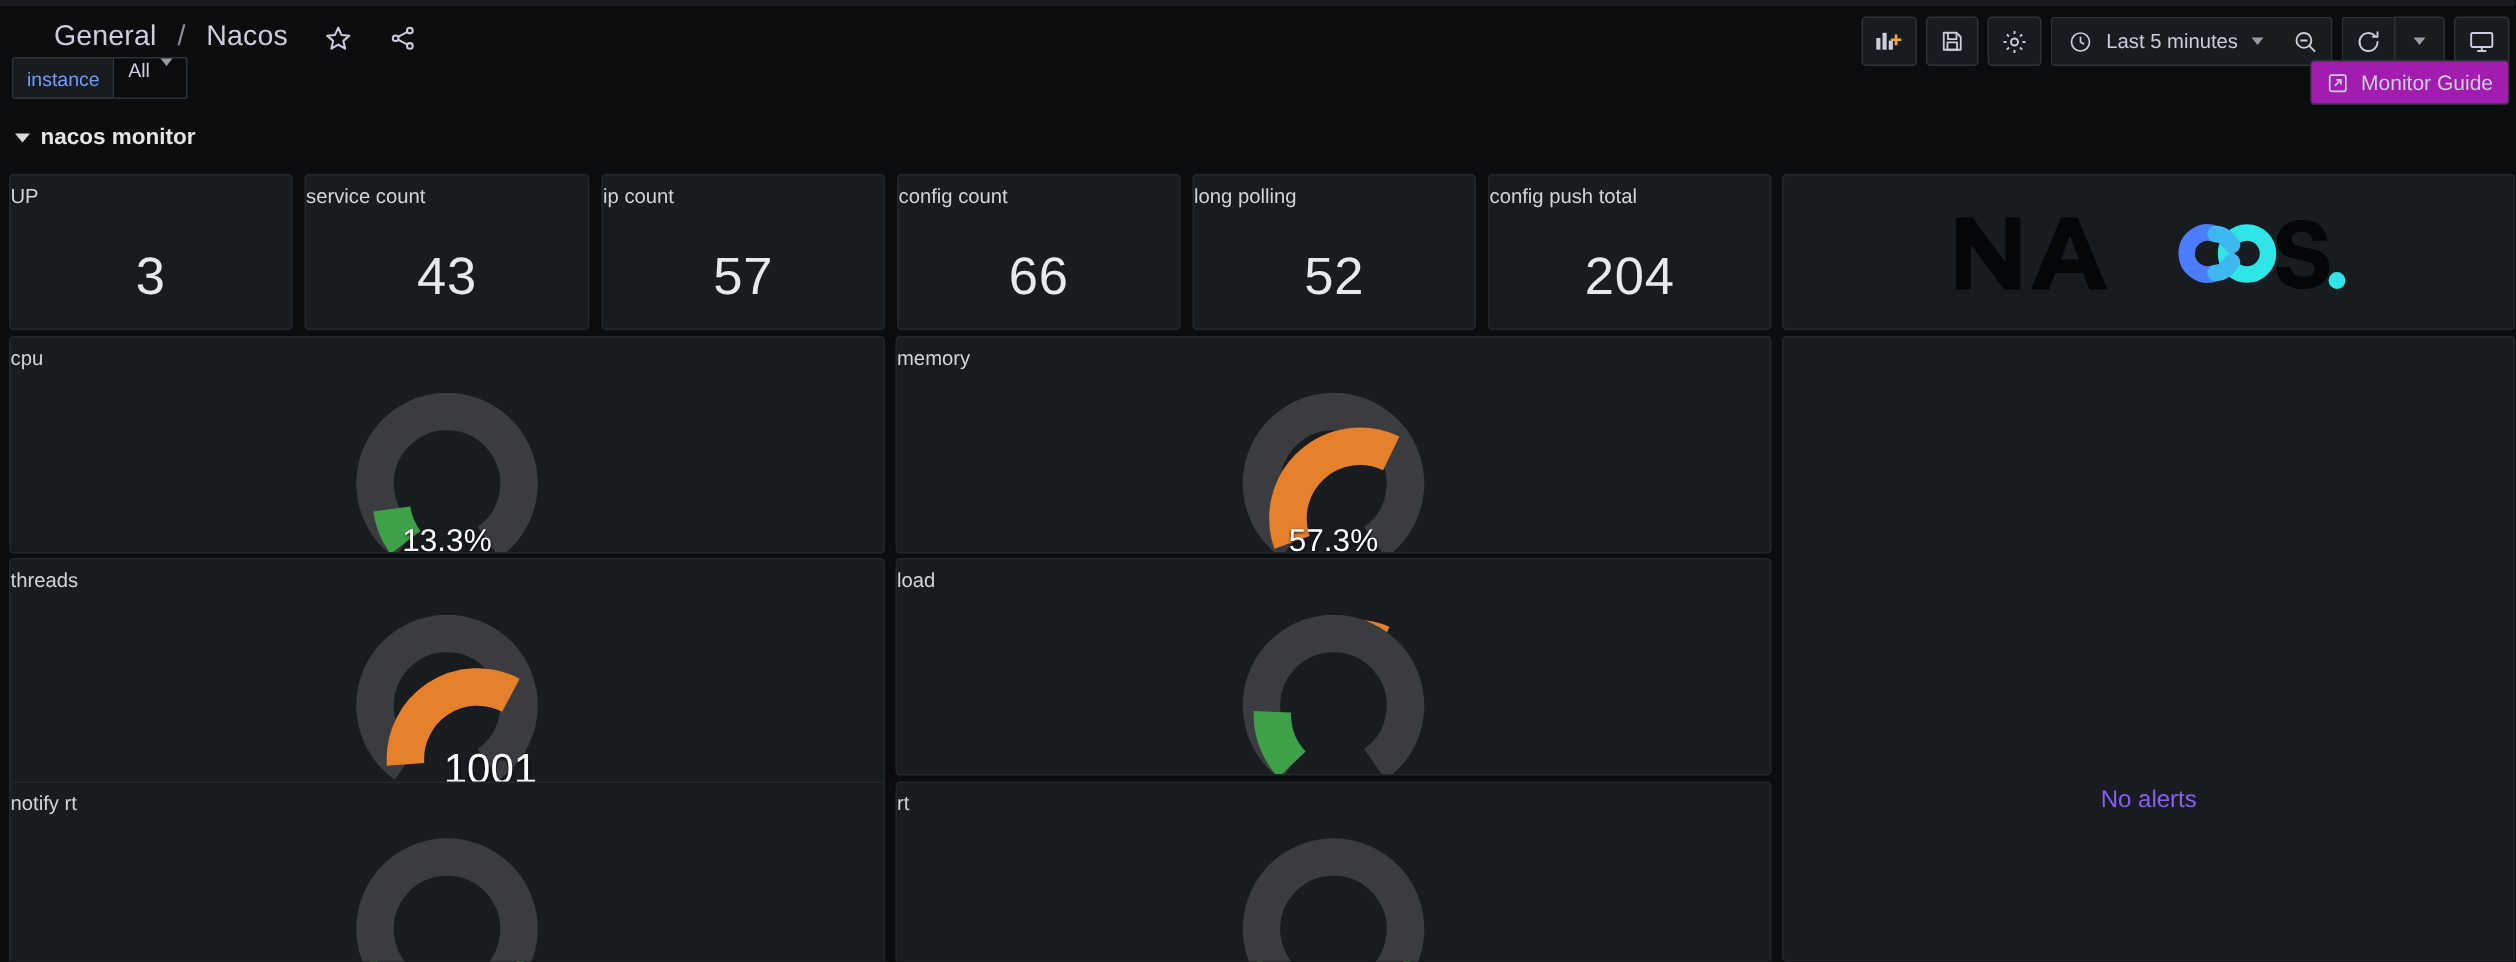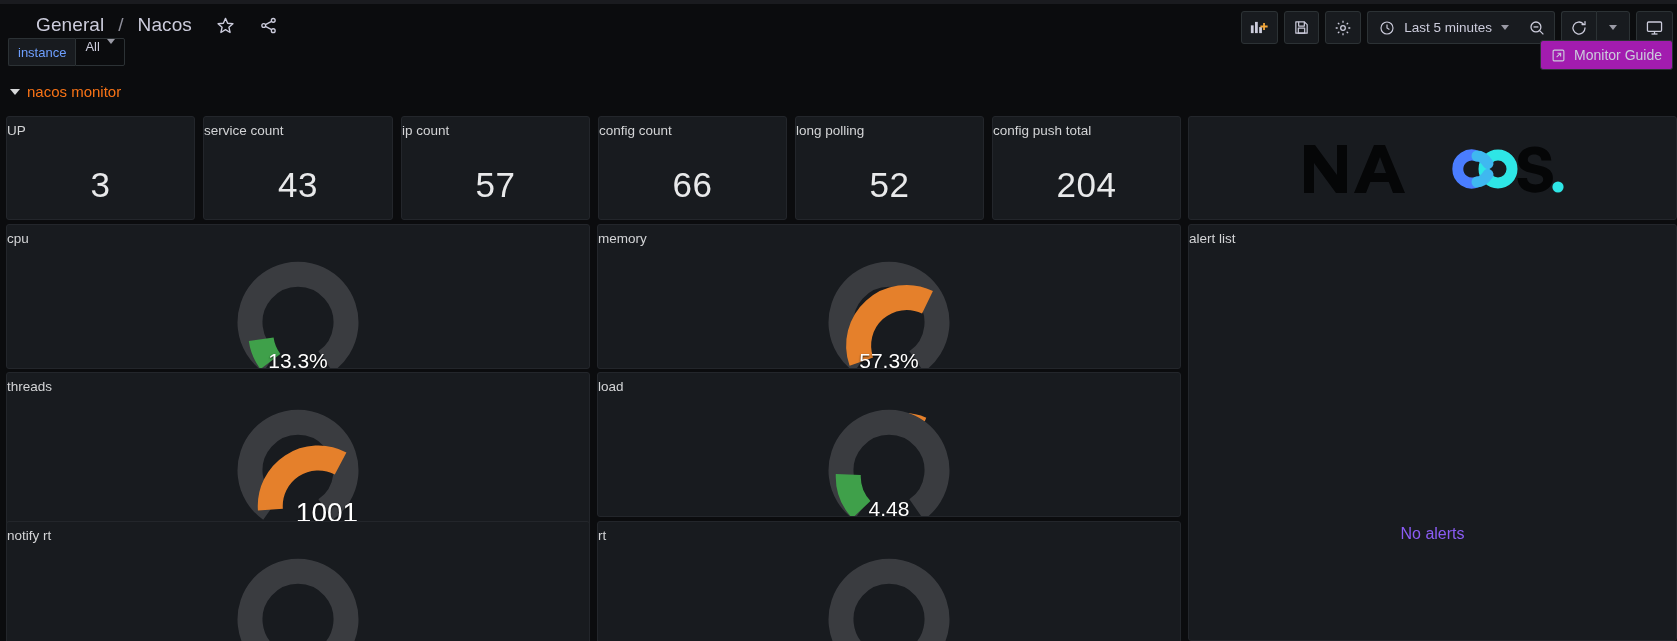--- a/index.html
+++ b/index.html
@@ -57,21 +57,21 @@
   .var-value {
     background:#0b0c0e; border:1px solid #2c3235;
     border-radius:0 2px 2px 0; color:#ccccdc; font-size:13px;
     display:flex; align-items:flex-start; gap:7px; padding:0 9px; cursor:pointer;
   }
   .caret { width:0;height:0;border-left:4px solid transparent;border-right:4px solid transparent;border-top:5px solid #9a9aa5; }
 
   
   .rowhdr { position:absolute; left:10px; top:83px; display:flex; align-items:center; gap:7px; cursor:pointer; }
   .rowhdr .chev { width:0;height:0;border-left:5px solid transparent;border-right:5px solid transparent;border-top:6px solid #d8d9da; }
-  .rowhdr .rtitle { font-size:15px; font-weight:normal; color:#f97316; }
+  .rowhdr .rtitle { font-size:15px; font-weight:bold; color:#e5e5e5; }
 
   
   .panel {
     position:absolute; background:#181b1f;
     border:1px solid #23262b; border-radius:3px; overflow:hidden;
   }
   .ptitle {
     position:absolute; left:0; right:0; top:6px;
     text-align:left; font-size:13.5px; color:#d3d4d6; font-weight:500;
   }
@@ -304,21 +304,20 @@
     <div class="ptitle">load</div>
     <div class="gaugewrap" style="top:33px;">
       <svg width="126" height="126" viewBox="0 0 126 126">
         <path d="M 31.6 107.4 A 54 54 0 1 1 94.4 107.4" fill="none" stroke="#3fa04a" stroke-width="4"></path>
         <path d="M 26.4 79 A 54 54 0 0 1 99.5 13.6" fill="none" stroke="#e5802b" stroke-width="4"></path>
         <path d="M 108 80 A 54 54 0 0 1 94.4 107.4" fill="none" stroke="#e02f44" stroke-width="4"></path>
         <path d="M 35.4 103.6 A 48 48 0 1 1 90.6 103.6" fill="none" stroke="#3a3c40" stroke-width="25"></path>
         <path d="M 35.4 103.6 A 48 48 0 0 1 22.3 68.5" fill="none" stroke="#3fa04a" stroke-width="25"></path>
       </svg>
     </div>
-    <div class="gval" style="top:124px;font-size:21px;">4.48</div>
   </div>
 
   <div class="panel" style="left:6px;top:521px;width:584px;height:145px;">
     <div class="ptitle">notify rt</div>
     <div class="gaugewrap" style="top:33px;">
       <svg width="126" height="126" viewBox="0 0 126 126">
         <path d="M 31.6 107.4 A 54 54 0 1 1 94.4 107.4" fill="none" stroke="#3fa04a" stroke-width="4"></path>
         <path d="M 63 9 A 54 54 0 0 1 108.8 85.6" fill="none" stroke="#e5802b" stroke-width="4"></path>
         <path d="M 35.4 103.6 A 48 48 0 1 1 90.6 103.6" fill="none" stroke="#3a3c40" stroke-width="25"></path>
       </svg>
@@ -330,17 +329,16 @@
     <div class="gaugewrap" style="top:33px;">
       <svg width="126" height="126" viewBox="0 0 126 126">
         <path d="M 31.6 107.4 A 54 54 0 1 1 94.4 107.4" fill="none" stroke="#3fa04a" stroke-width="4"></path>
         <path d="M 63 9 A 54 54 0 0 1 108.8 85.6" fill="none" stroke="#e5802b" stroke-width="4"></path>
         <path d="M 35.4 103.6 A 48 48 0 1 1 90.6 103.6" fill="none" stroke="#3a3c40" stroke-width="25"></path>
       </svg>
     </div>
   </div>
 
   <div class="panel" style="left:1188px;top:224px;width:489px;height:417px;">
-    <div class="ptitle">alert list</div>
     <div class="alert-empty" style="top:288px;">No alerts</div>
   </div>
 
 </div>
 
 </body></html>

